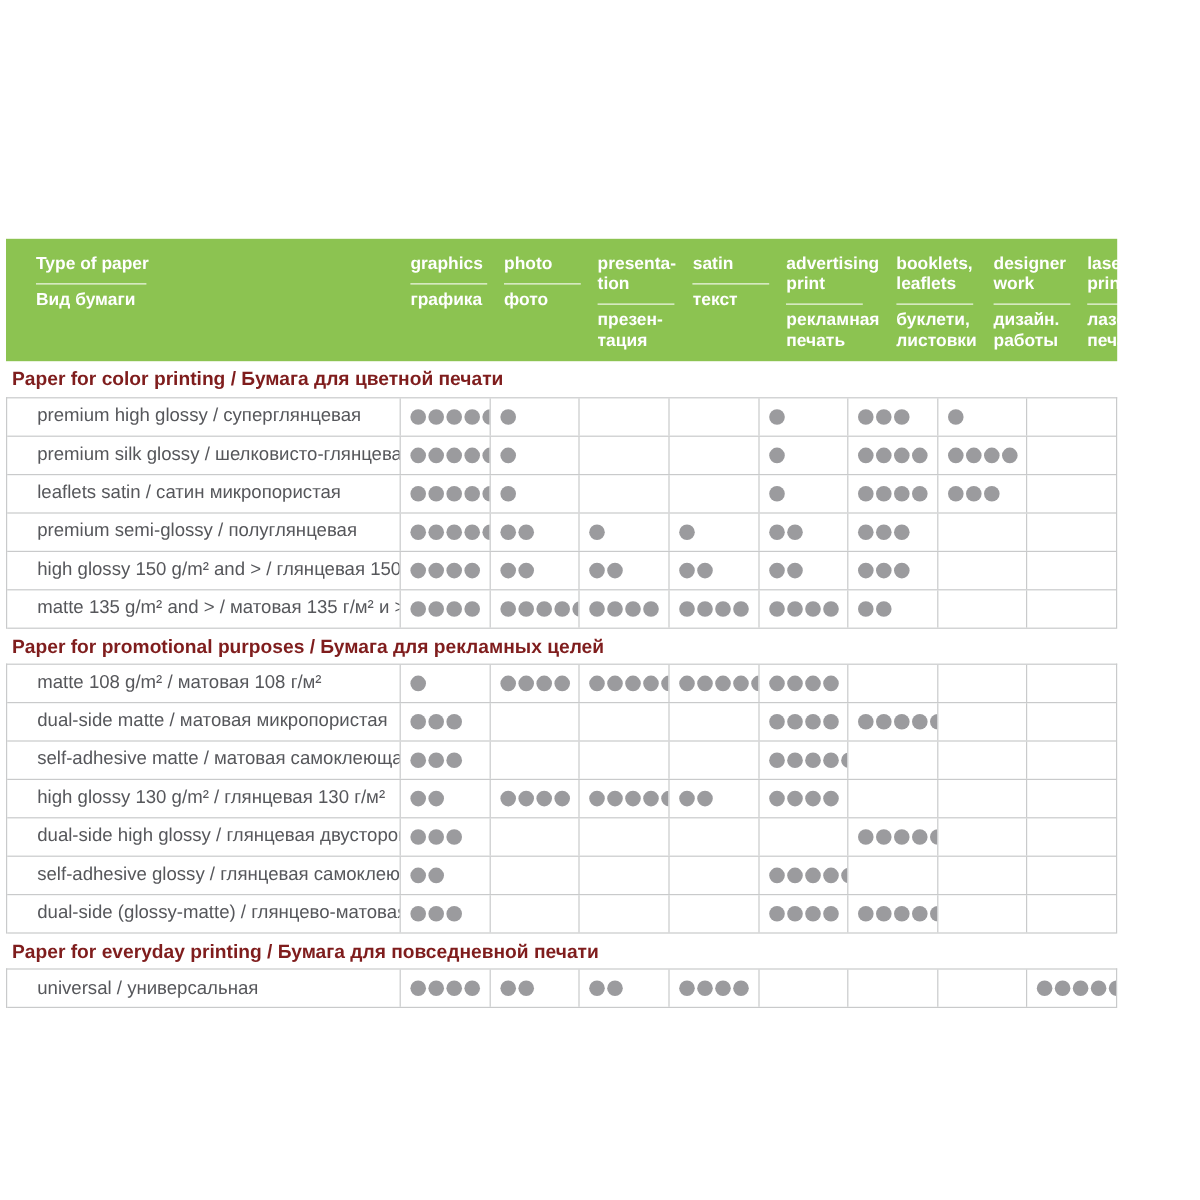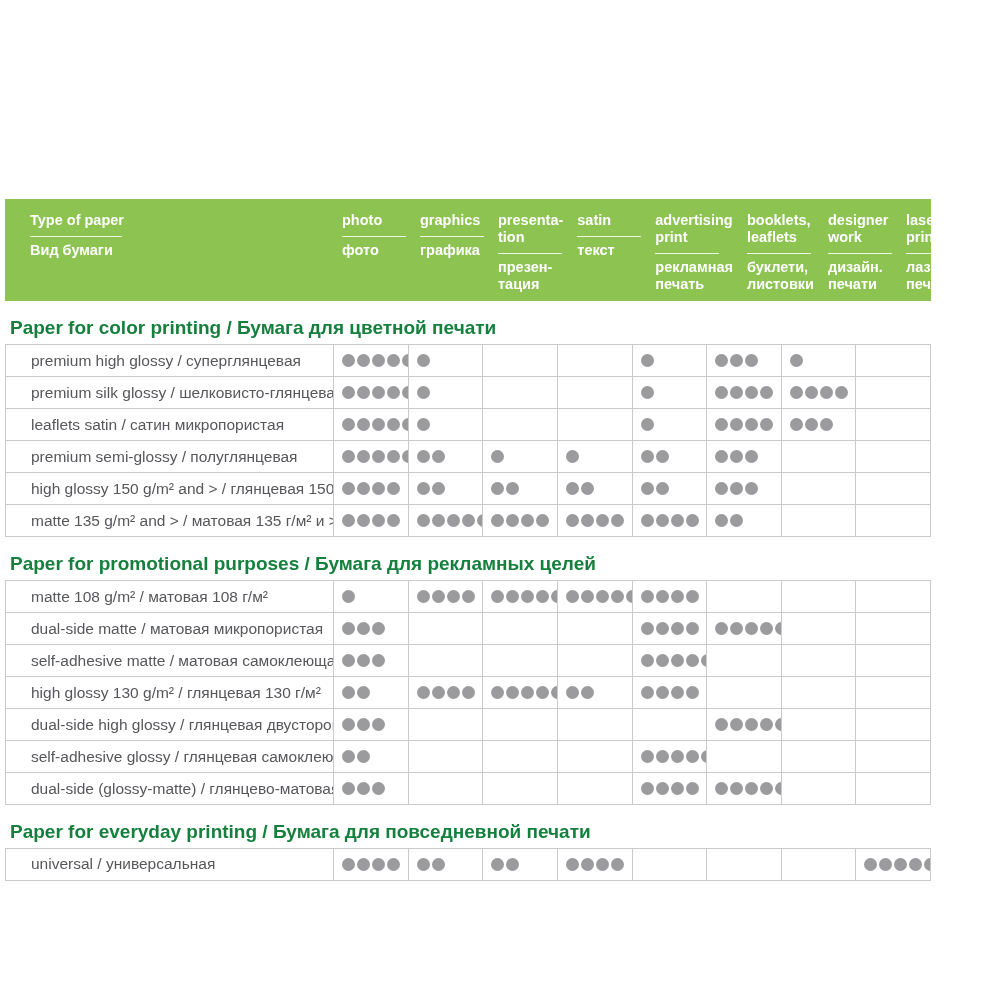--- a/index.html
+++ b/index.html
@@ -39,23 +39,23 @@
   .thead .hr {
     height: 0;
     border-top: 1px solid rgba(255,255,255,0.85);
     width: 64px;
     margin: 7px 0 5px 0;
   }
   .thead .cell0 .hr { width: 92px; }
   
   .section-title {
     font-weight: bold;
-    font-size: 19px;
-    color: #15803d;
-    padding: 16px 0 4px 5px;
+    font-size: 16px;
+    color: #7f1d1d;
+    padding: 6px 0 4px 5px;
     line-height: 1.2;
   }
   
   .rows {
     border: 1px solid var(--border, #c9cacb);
     border-bottom: none;
   }
   .row {
     height: 31px;
     border-bottom: 1px solid var(--border, #c9cacb);
@@ -88,28 +88,28 @@
 <div class="page">
   <div class="paper-table">
 
     <div class="thead grid-row">
       <div class="cell cell0">
         <div class="en">Type of paper</div>
         <div class="hr"></div>
         <div class="ru">Вид бумаги</div>
       </div>
       <div class="cell">
+        <div class="en">graphics</div>
+        <div class="hr"></div>
+        <div class="ru">графика</div>
+      </div>
+      <div class="cell">
         <div class="en">photo</div>
         <div class="hr"></div>
         <div class="ru">фото</div>
-      </div>
-      <div class="cell">
-        <div class="en">graphics</div>
-        <div class="hr"></div>
-        <div class="ru">графика</div>
       </div>
       <div class="cell">
         <div class="en">presenta-
 tion</div>
         <div class="hr"></div>
         <div class="ru">презен-
 тация</div>
       </div>
       <div class="cell">
         <div class="en">satin</div>
@@ -128,21 +128,21 @@
 leaflets</div>
         <div class="hr"></div>
         <div class="ru">буклети,
 листовки</div>
       </div>
       <div class="cell">
         <div class="en">designer
 work</div>
         <div class="hr"></div>
         <div class="ru">дизайн.
-печати</div>
+работы</div>
       </div>
       <div class="cell">
         <div class="en">laser
 print</div>
         <div class="hr"></div>
         <div class="ru">лазерная
 печать</div>
       </div>
     </div>
 

